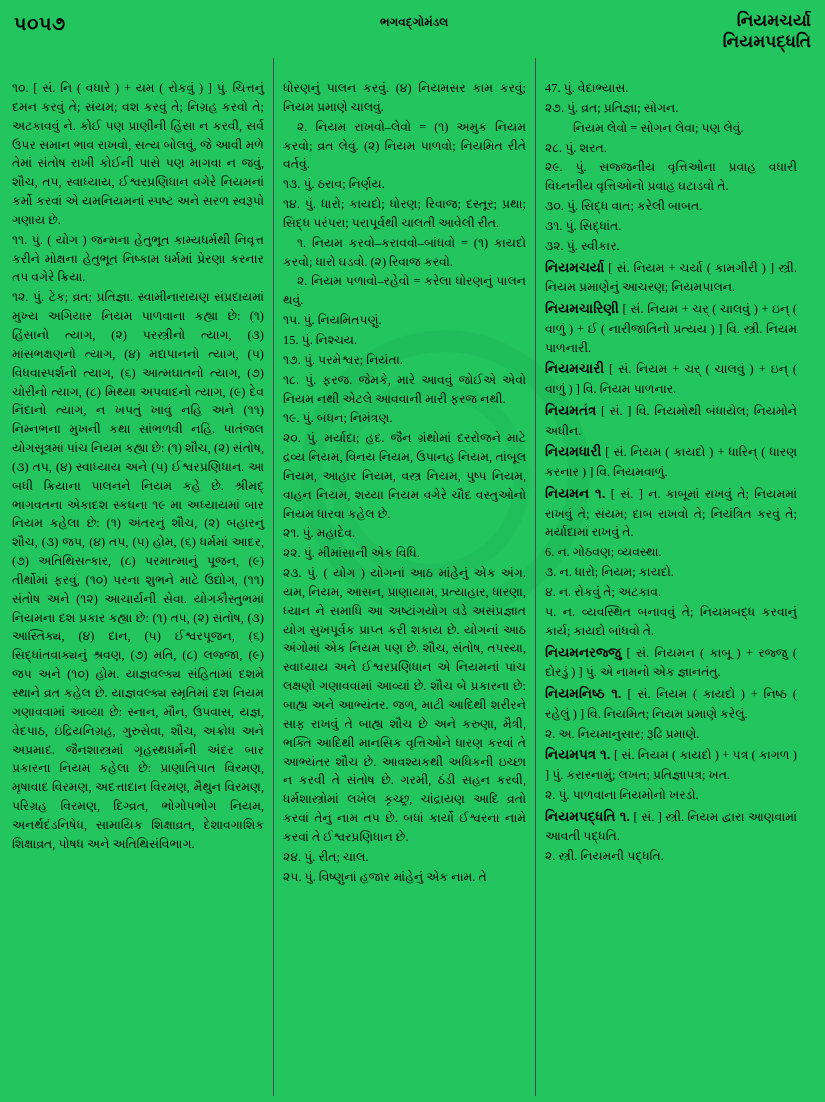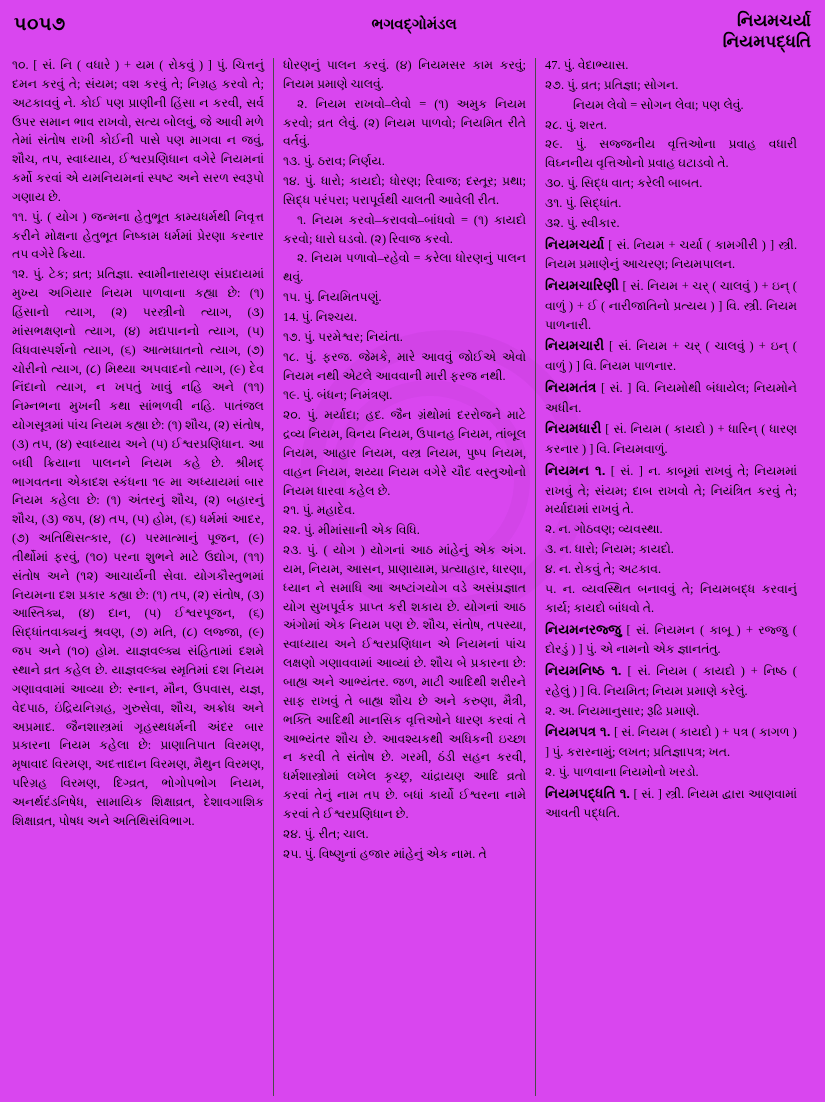--- a/index.html
+++ b/index.html
@@ -16,21 +16,21 @@
     position: relative;
   }
 
   
   #page {
     position: relative;
     width: 825px;
     height: 1102px;
     box-sizing: border-box;
     padding: 0;
-    background: #d946ef;
+    background: #22c55e;
     overflow: hidden;
   }
 
   
   .watermark {
     position: absolute;
     left: 300px;
     top: 330px;
     width: 290px;
     height: 290px;
@@ -64,21 +64,21 @@
     font-family: "Liberation Sans", "DejaVu Sans", sans-serif;
     font-weight: bold;
     font-size: 19px;
     letter-spacing: 0.5px;
     line-height: 1.1;
     padding-top: 4px;
   }
   .rh-book {
     font-family: "Liberation Sans", "DejaVu Sans", sans-serif;
     font-weight: bold;
-    font-size: 15px;
+    font-size: 12px;
     line-height: 1.1;
     padding-top: 6px;
     margin-left: 40px;
   }
   .rh-right {
     text-align: right;
     font-family: "Liberation Sans", "DejaVu Sans", sans-serif;
     font-weight: bold;
     font-size: 17px;
     line-height: 1.25;
@@ -95,20 +95,21 @@
     box-sizing: border-box;
   }
   .col {
     width: 261px;
     box-sizing: border-box;
     font-size: 12.4px;
     line-height: 1.52;
     text-align: justify;
     text-justify: inter-word;
     overflow: hidden;
+    margin-top: 23px;
   }
   .col.c1 { padding-right: 9px; }
   .col.c2 { padding: 0 9px; }
   .col.c3 { padding-left: 9px; }
   .rule {
     width: 0;
     border-left: 1px solid #4a4a4a;
     margin: 2px 0 0 0;
     align-self: stretch;
   }
@@ -164,21 +165,21 @@
       </div>
     <div class="rule"></div>
     <div class="col c2" id="col2">
         <p class="cont">ધોરણનું પાલન કરવું. (૪) નિયમસર કામ કરવું; નિયમ પ્રમાણે ચાલવું.</p>
         <p class="indent">૨. નિયમ રાખવો–લેવો = (૧) અમુક નિયમ કરવો; વ્રત લેવું. (૨) નિયમ પાળવો; નિયમિત રીતે વર્તવું.</p>
         <p class="sense">૧૩. પું. ઠરાવ; નિર્ણય.</p>
         <p class="sense">૧૪. પું. ધારો; કાયદો; ધોરણ; રિવાજ; દસ્તૂર; પ્રથા; સિદ્ધ પરંપરા; પરાપૂર્વથી ચાલતી આવેલી રીત.</p>
         <p class="indent">૧. નિયમ કરવો–કરાવવો–બાંધવો = (૧) કાયદો કરવો; ધારો ઘડવો. (૨) રિવાજ કરવો.</p>
         <p class="indent">૨. નિયમ પળાવો–રહેવો = કરેલા ધોરણનું પાલન થવું.</p>
         <p class="sense">૧૫. પું. નિયમિતપણું.</p>
-        <p class="sense">14. પું. નિશ્ચય.</p>
+        <p class="sense">15. પું. નિશ્ચય.</p>
         <p class="sense">૧૭. પું. પરમેશ્વર; નિયંતા.</p>
         <p class="sense">૧૮. પું. ફરજ. જેમકે, મારે આવવું જોઈએ એવો નિયમ નથી એટલે આવવાની મારી ફરજ નથી.</p>
         <p class="sense">૧૯. પું. બંધન; નિમંત્રણ.</p>
         <p class="sense">૨૦. પું. મર્યાદા; હદ. જૈન ગ્રંથોમાં દરરોજને માટે દ્રવ્ય નિયમ, વિનય નિયમ, ઉપાનહ નિયમ, તાંબૂલ નિયમ, આહાર નિયમ, વસ્ત્ર નિયમ, પુષ્પ નિયમ, વાહન નિયમ, શય્યા નિયમ વગેરે ચૌદ વસ્તુઓનો નિયમ ધારવા કહેલ છે.</p>
         <p class="sense">૨૧. પું. મહાદેવ.</p>
         <p class="sense">૨૨. પું. મીમાંસાની એક વિધિ.</p>
         <p class="sense">૨૩. પું. ( યોગ ) યોગનાં આઠ માંહેનું એક અંગ. યમ, નિયમ, આસન, પ્રાણાયામ, પ્રત્યાહાર, ધારણા, ધ્યાન ને સમાધિ આ અષ્ટાંગયોગ વડે અસંપ્રજ્ઞાત યોગ સુખપૂર્વક પ્રાપ્ત કરી શકાય છે. યોગનાં આઠ અંગોમાં એક નિયમ પણ છે. શૌચ, સંતોષ, તપસ્યા, સ્વાધ્યાય અને ઈશ્વરપ્રણિધાન એ નિયમનાં પાંચ લક્ષણો ગણાવવામાં આવ્યાં છે. શૌચ બે પ્રકારના છે: બાહ્ય અને આભ્યંતર. જળ, માટી આદિથી શરીરને સાફ રાખવું તે બાહ્ય શૌચ છે અને કરુણા, મૈત્રી, ભક્તિ આદિથી માનસિક વૃત્તિઓને ધારણ કરવાં તે આભ્યંતર શૌચ છે. આવશ્યકથી અધિકની ઇચ્છા ન કરવી તે સંતોષ છે. ગરમી, ઠંડી સહન કરવી, ધર્મશાસ્ત્રોમાં લખેલ કૃચ્છ્ર, ચાંદ્રાયણ આદિ વ્રતો કરવાં તેનું નામ તપ છે. બધાં કાર્યો ઈશ્વરના નામે કરવાં તે ઈશ્વરપ્રણિધાન છે.</p>
         <p class="sense">૨૪. પું. રીત; ચાલ.</p>
         <p class="sense">૨૫. પું. વિષ્ણુનાં હજાર માંહેનું એક નામ. તે</p>
       </div>
@@ -191,26 +192,27 @@
         <p class="sense">૨૯. પું. સજ્જનીય વૃત્તિઓના પ્રવાહ વધારી વિઘ્નનીય વૃત્તિઓનો પ્રવાહ ઘટાડવો તે.</p>
         <p class="sense">૩૦. પું. સિદ્ધ વાત; કરેલી બાબત.</p>
         <p class="sense">૩૧. પું. સિદ્ધાંત.</p>
         <p class="sense">૩૨. પું. સ્વીકાર.</p>
         <p class="entry"><span class="hw">નિયમચર્યા</span><span> [ સં. નિયમ + ચર્યા ( કામગીરી ) ] સ્ત્રી. નિયમ પ્રમાણેનું આચરણ; નિયમપાલન.</span></p>
         <p class="entry"><span class="hw">નિયમચારિણી</span><span> [ સં. નિયમ + ચર્ ( ચાલવું ) + ઇન્ ( વાળું ) + ઈ ( નારીજાતિનો પ્રત્યય ) ] વિ. સ્ત્રી. નિયમ પાળનારી.</span></p>
         <p class="entry"><span class="hw">નિયમચારી</span><span> [ સં. નિયમ + ચર્ ( ચાલવું ) + ઇન્ ( વાળું ) ] વિ. નિયમ પાળનાર.</span></p>
         <p class="entry"><span class="hw">નિયમતંત્ર</span><span> [ સં. ] વિ. નિયમોથી બંધાયેલ; નિયમોને અધીન.</span></p>
         <p class="entry"><span class="hw">નિયમધારી</span><span> [ સં. નિયમ ( કાયદો ) + ધારિન્ ( ધારણ કરનાર ) ] વિ. નિયમવાળું.</span></p>
         <p class="entry"><span class="hw">નિયમન ૧.</span><span> [ સં. ] ન. કાબૂમાં રાખવું તે; નિયમમાં રાખવું તે; સંયમ; દાબ રાખવો તે; નિયંત્રિત કરવું તે; મર્યાદામાં રાખવું તે.</span></p>
-        <p class="sense">૨. ન. ગોઠવણ; વ્યવસ્થા.</p>
+        <p class="sense">6. ન. ગોઠવણ; વ્યવસ્થા.</p>
         <p class="sense">૩. ન. ધારો; નિયમ; કાયદો.</p>
         <p class="sense">૪. ન. રોકવું તે; અટકાવ.</p>
         <p class="sense">૫. ન. વ્યવસ્થિત બનાવવું તે; નિયમબદ્ધ કરવાનું કાર્ય; કાયદો બાંધવો તે.</p>
         <p class="entry"><span class="hw">નિયમનરજ્જુ</span><span> [ સં. નિયમન ( કાબૂ ) + રજ્જુ ( દોરડું ) ] પું. એ નામનો એક જ્ઞાનતંતુ.</span></p>
         <p class="entry"><span class="hw">નિયમનિષ્ઠ ૧.</span><span> [ સં. નિયમ ( કાયદો ) + નિષ્ઠ ( રહેલું ) ] વિ. નિયમિત; નિયમ પ્રમાણે કરેલું.</span></p>
         <p class="sense">૨. અ. નિયમાનુસાર; રૂઢિ પ્રમાણે.</p>
         <p class="entry"><span class="hw">નિયમપત્ર ૧.</span><span> [ સં. નિયમ ( કાયદો ) + પત્ર ( કાગળ ) ] પું. કરારનામું; લખત; પ્રતિજ્ઞાપત્ર; ખત.</span></p>
         <p class="sense">૨. પું. પાળવાના નિયમોનો ખરડો.</p>
         <p class="entry"><span class="hw">નિયમપદ્ધતિ ૧.</span><span> [ સં. ] સ્ત્રી. નિયમ દ્વારા આણવામાં આવતી પદ્ધતિ.</span></p>
+        <p class="sense">૨. સ્ત્રી. નિયમની પદ્ધતિ.</p>
       </div>
   </div>
 
 </div>
 
 </body></html>

